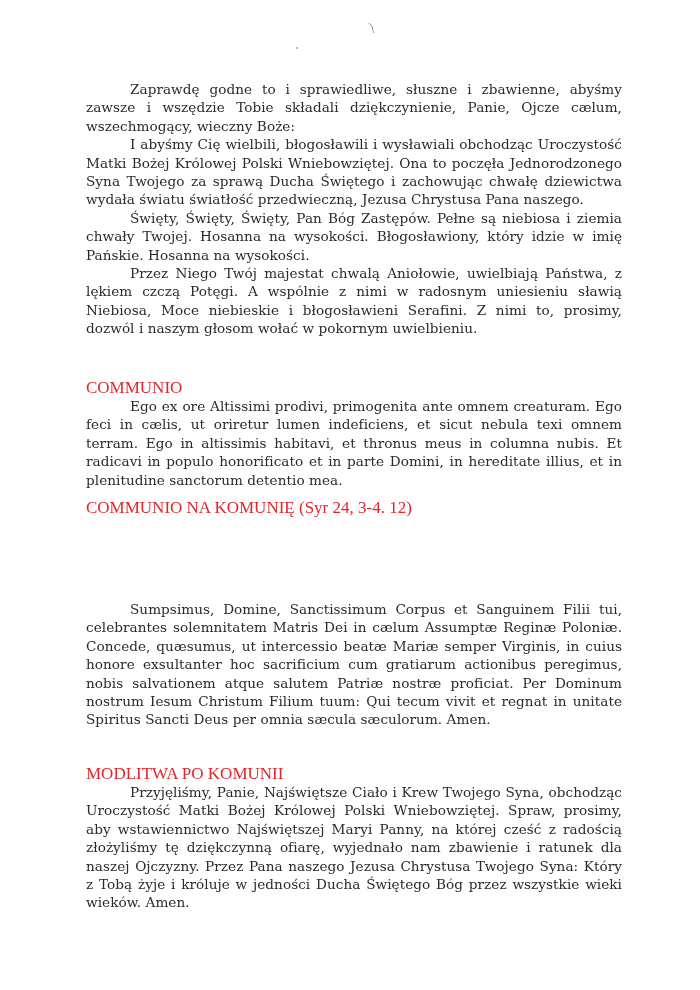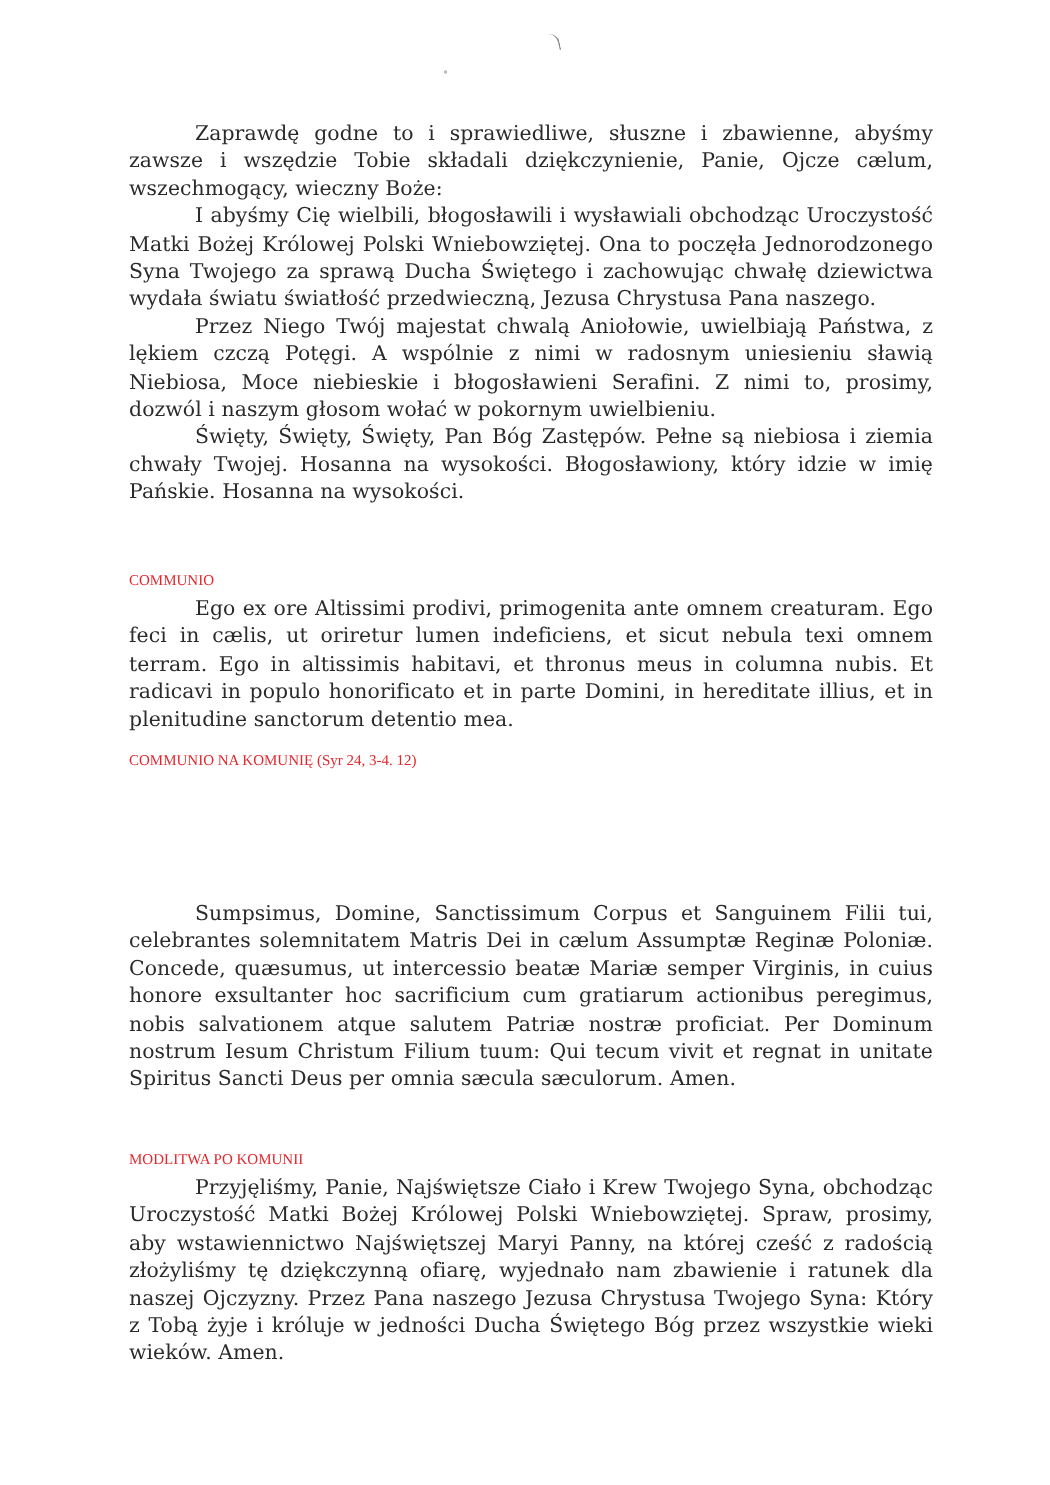--- a/index.html
+++ b/index.html
@@ -2,37 +2,37 @@
 <html><head>
 <meta charset="utf-8">
 <style>
   html, body { margin: 0; padding: 0; background: #ffffff; }
   body { width: 700px; height: 990px; position: relative; overflow: hidden; }
   .page { position: absolute; left: 86px; top: 0; width: 536px; font-family: "DejaVu Serif", "Liberation Serif", serif; color: #2a2a2a; }
   .mark { position: absolute; left: 366px; top: 22px; width: 6px; height: 12px; border-right: 1px solid #888; border-radius: 0 8px 0 0; transform: rotate(-12deg); }
   .dot { position: absolute; left: 296px; top: 47px; width: 2px; height: 2px; background: #bbb; }
   p { margin: 0; font-size: 13.6px; line-height: 18.4px; text-align: justify; letter-spacing: 0.05px; }
   p.ind { text-indent: 44px; }
-  h2 { margin: 0; font-family: "Liberation Serif", "DejaVu Serif", serif; font-weight: normal; font-size: 10px; line-height: 18px; color: #e3262b; }
+  h2 { margin: 0; font-family: "Liberation Serif", "DejaVu Serif", serif; font-weight: normal; font-size: 17px; line-height: 18px; color: #e3262b; }
   h2 .ref { color: #e3262b; text-align: right; }
   .sec { position: absolute; left: 0; width: 536px; }
 </style>
 </head>
 <body>
 
 <div class="mark"></div>
 <div class="dot"></div>
 
 <div class="page">
 
   <div class="sec" style="top:80px;">
     <p class="ind">Zaprawdę godne to i sprawiedliwe, słuszne i zbawienne, abyśmy zawsze i wszędzie Tobie składali dziękczynienie, Panie, Ojcze cælum, wszechmogący, wieczny Boże:</p>
     <p class="ind">I abyśmy Cię wielbili, błogosławili i wysławiali obchodząc Uroczystość Matki Bożej Królowej Polski Wniebowziętej. Ona to poczęła Jednorodzonego Syna Twojego za sprawą Ducha Świętego i zachowując chwałę dziewictwa wydała światu światłość przedwieczną, Jezusa Chrystusa Pana naszego.</p>
+    <p class="ind">Święty, Święty, Święty, Pan Bóg Zastępów. Pełne są niebiosa i ziemia chwały Twojej. Hosanna na wysokości. Błogosławiony, który idzie w imię Pańskie. Hosanna na wysokości.</p>
     <p class="ind">Przez Niego Twój majestat chwalą Aniołowie, uwielbiają Państwa, z lękiem czczą Potęgi. A wspólnie z nimi w radosnym uniesieniu sławią Niebiosa, Moce niebieskie i błogosławieni Serafini. Z nimi to, prosimy, dozwól i naszym głosom wołać w pokornym uwielbieniu.</p>
-    <p class="ind">Święty, Święty, Święty, Pan Bóg Zastępów. Pełne są niebiosa i ziemia chwały Twojej. Hosanna na wysokości. Błogosławiony, który idzie w imię Pańskie. Hosanna na wysokości.</p>
   </div>
 
   <div class="sec" style="top:379px;">
     <h2>COMMUNIO</h2>
     <p class="ind">Ego ex ore Altissimi prodivi, primogenita ante omnem creaturam. Ego feci in cælis, ut oriretur lumen indeficiens, et sicut nebula texi omnem terram. Ego in altissimis habitavi, et thronus meus in columna nubis. Et radicavi in populo honorificato et in parte Domini, in hereditate illius, et in plenitudine sanctorum detentio mea.</p>
   </div>
 
   <div class="sec" style="top:499px;">
     <h2><span>COMMUNIO NA KOMUNIĘ</span> <span class="ref">(Syr 24, 3-4. 12)</span></h2>
   </div>

